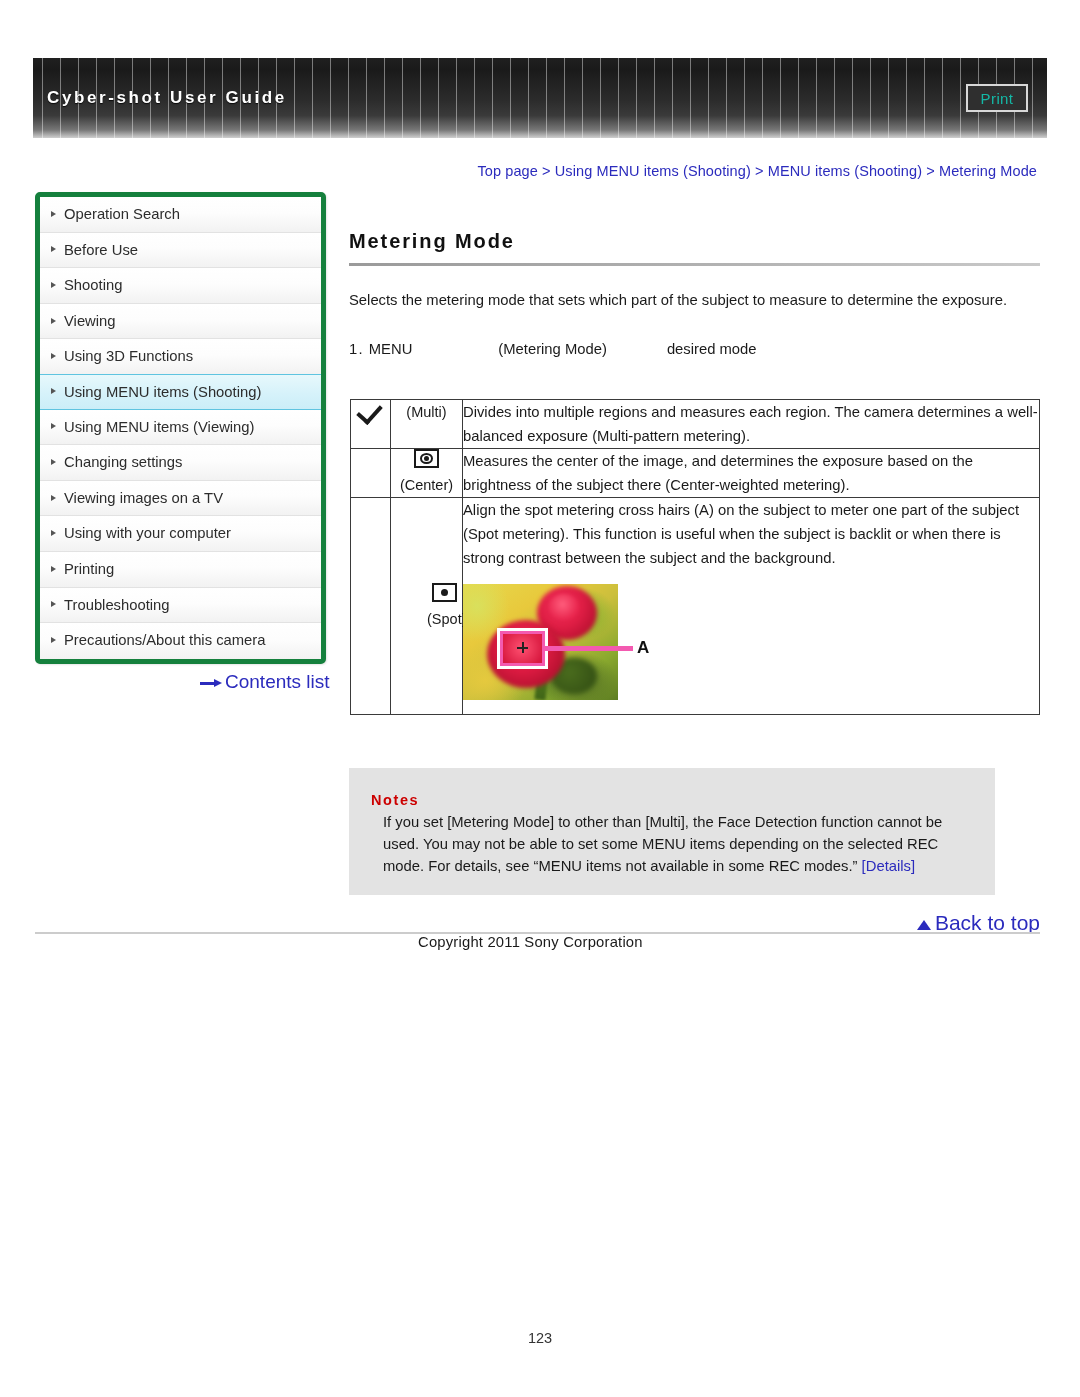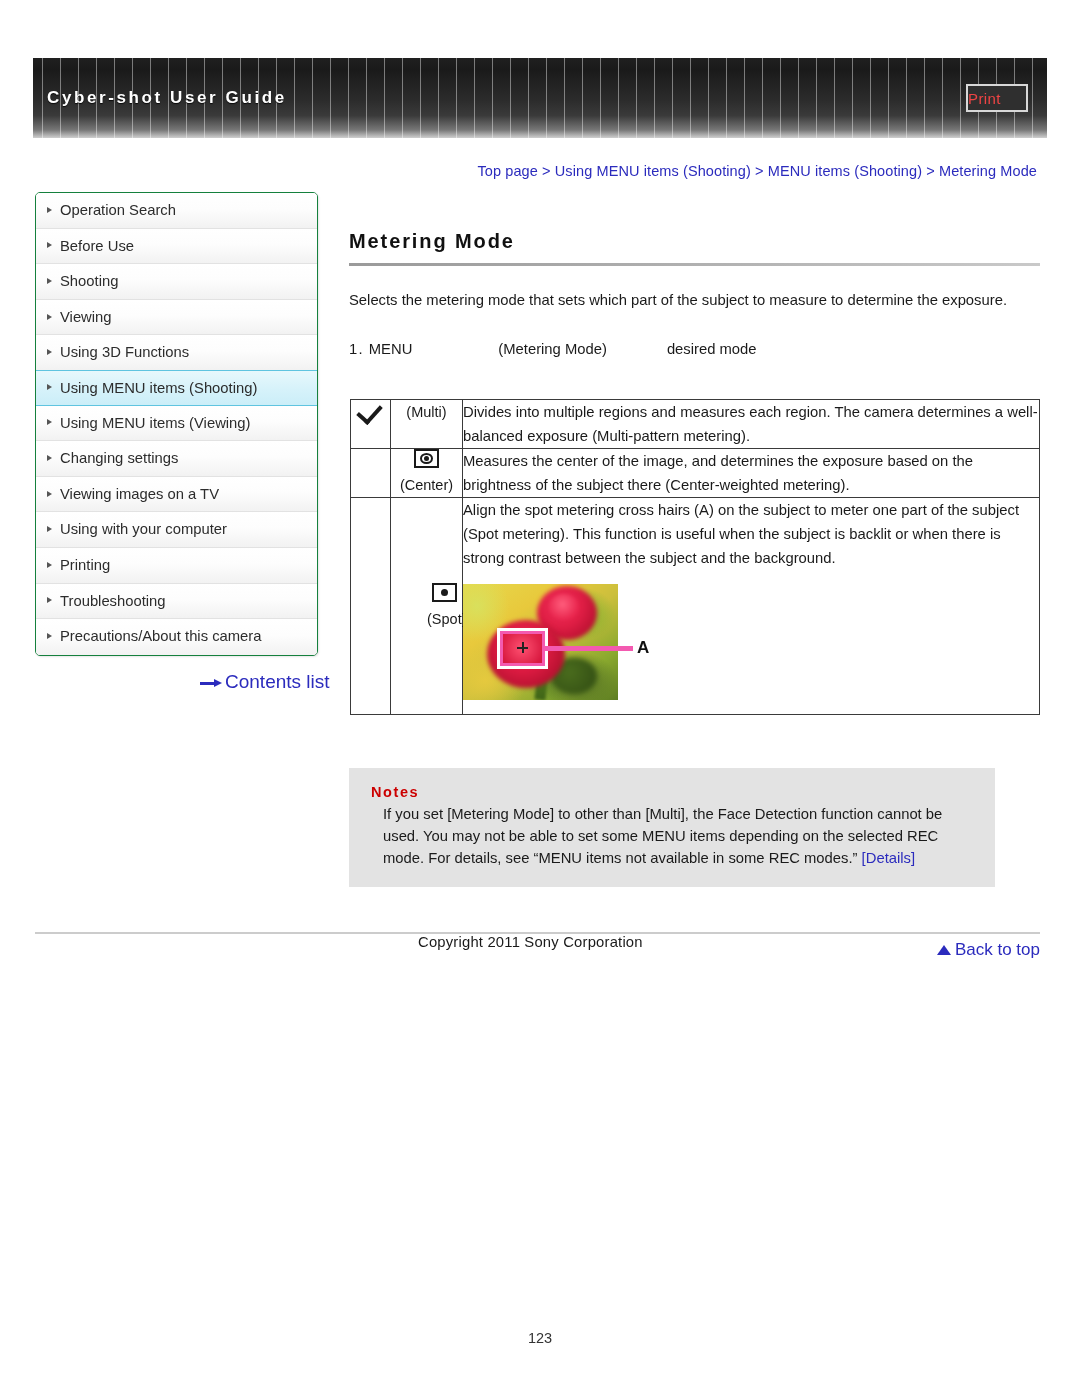--- a/index.html
+++ b/index.html
@@ -48,24 +48,24 @@
     text-shadow: 0 1px 1px rgba(0,0,0,.8);
   }
   .print-btn {
     position: absolute;
     right: 19px;
     top: 26px;
     width: 62px;
     height: 28px;
     border: 2px solid #d8d8d8;
     background: #2f2f2f;
-    color: #ef4444;
+    color: #14b8a6;
     font-size: 15px;
     line-height: 26px;
-    text-align: left;
+    text-align: center;
     letter-spacing: .4px;
     box-sizing: border-box;
     cursor: pointer;
   }
 
   
   .breadcrumb {
     position: absolute;
     right: 43px;
     top: 163px;
@@ -76,21 +76,21 @@
     margin-left: 12px;
   }
   .breadcrumb .sep { color: #2b2bbd; }
 
   
   .sidebar {
     position: absolute;
     left: 35px;
     top: 192px;
     width: 281px;
-    border: 1px solid #15803d;
+    border: 5px solid #15803d;
     border-radius: 5px;
     background: #fbfbfb;
     box-shadow: 1px 1px 2px rgba(0,0,0,.10);
     overflow: hidden;
   }
   .nav-item {
     position: relative;
     height: 35.6px;
     line-height: 35.6px;
     padding-left: 24px;
@@ -393,21 +393,21 @@
     color: #111;
   }
 
   
   .notes {
     position: absolute;
     left: 349px;
     top: 768px;
     width: 646px;
     background: #e3e3e3;
-    padding: 16px 16px 18px 22px;
+    padding: 24px 16px 18px 22px;
     box-sizing: border-box;
   }
   .notes-title {
     color: #cc0000;
     font-size: 14.5px;
     font-weight: bold;
     letter-spacing: 1.6px;
     margin-bottom: 3px;
   }
   .notes-body {
@@ -416,25 +416,24 @@
     color: #1a1a1a;
     padding-left: 12px;
   }
   .notes-body .details-link { color: #2b2bbd; cursor: pointer; }
 
   
   .back-to-top {
     position: absolute;
     right: 40px;
     top: 911px;
-    font-size: 17px;
+    font-size: 21px;
     color: #2b2bbd;
     cursor: pointer;
     white-space: nowrap;
-    margin-top: 29px;
   }
   .tri-up-icon {
     display: inline-block;
     width: 0; height: 0;
     border-left: 7px solid transparent;
     border-right: 7px solid transparent;
     border-bottom: 10px solid #2b2bbd;
     margin-right: 4px;
     vertical-align: 0px;
   }

